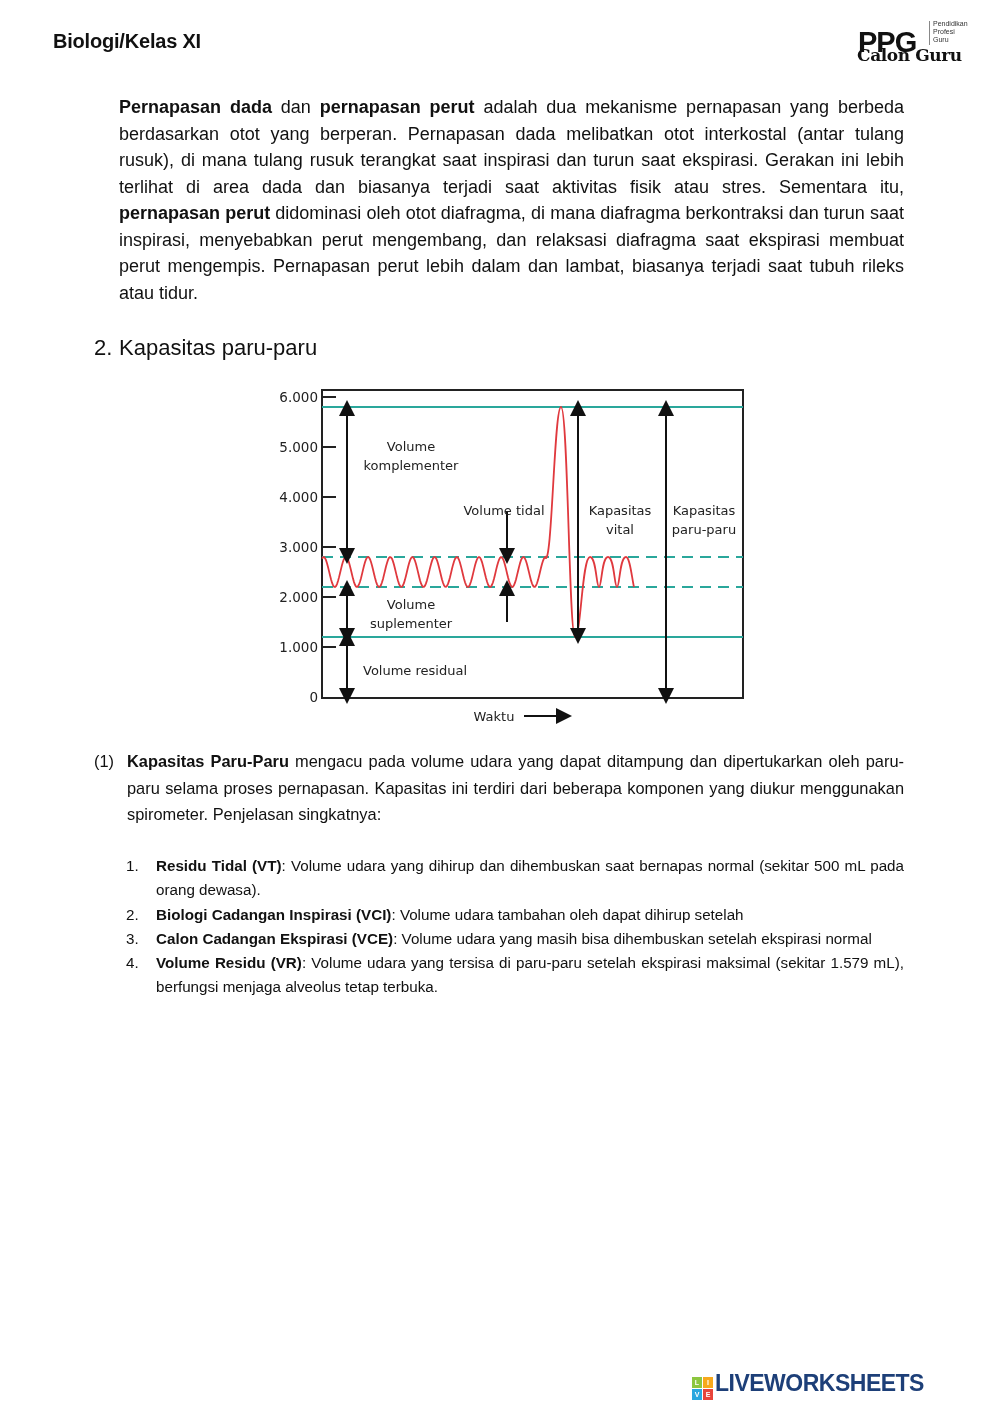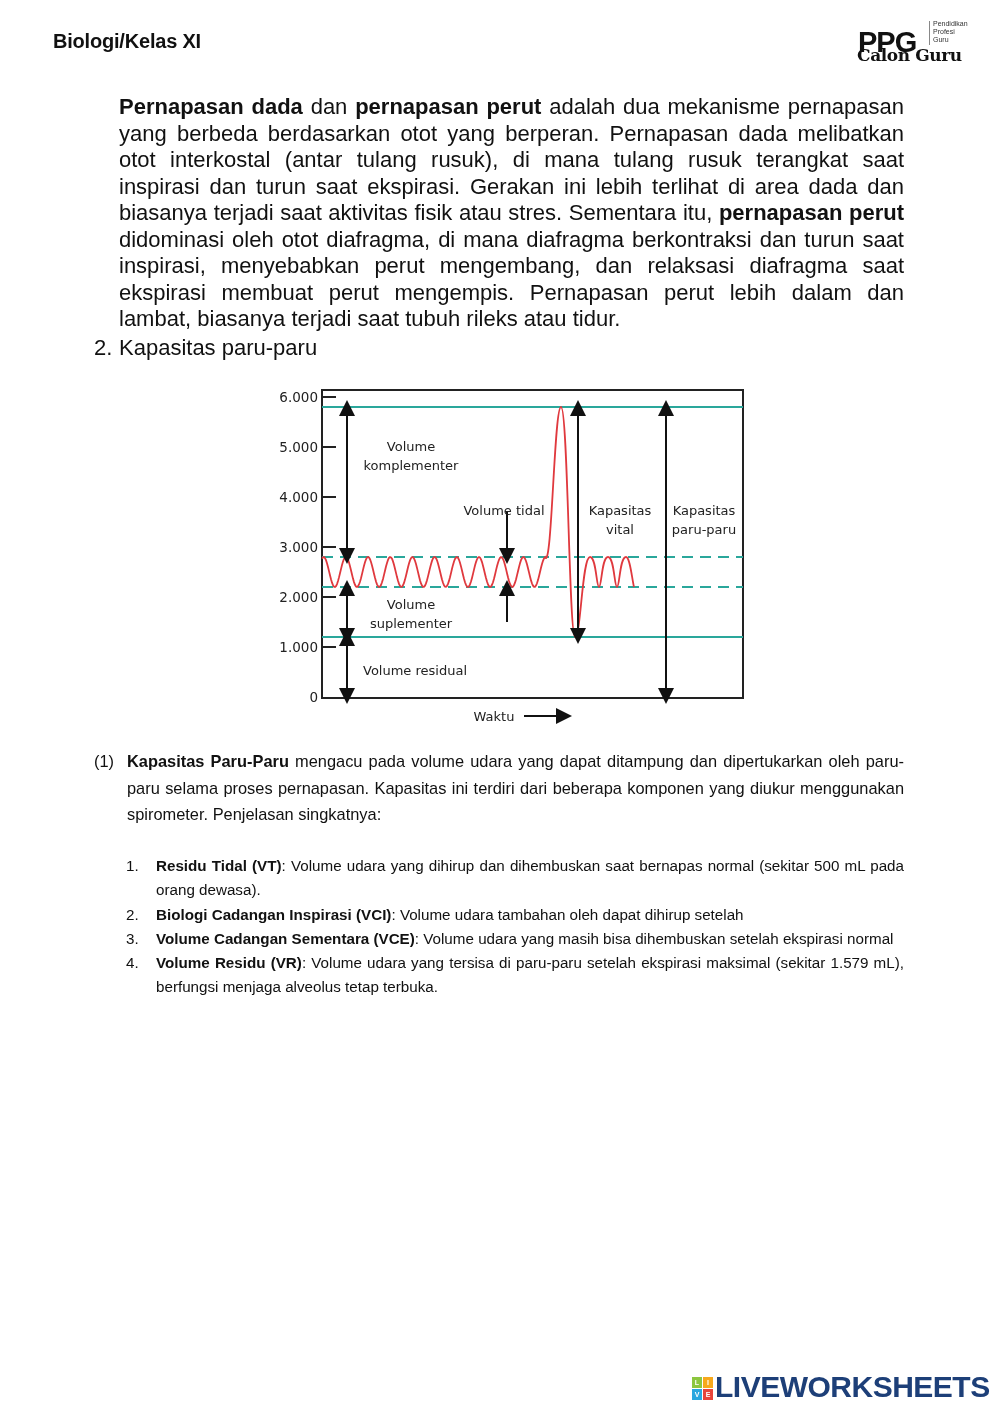--- a/index.html
+++ b/index.html
@@ -7,37 +7,37 @@
          font-family:"Liberation Sans", sans-serif; color:#111; }
   .header-title { position:absolute; left:53px; top:30px; font-size:20px; font-weight:bold;
                   letter-spacing:-0.2px; }
   .logo { position:absolute; left:858px; top:18px; width:120px; height:50px; }
   .logo .ppg { position:absolute; left:0; top:-4px; font-size:29px; font-weight:900;
                font-family:"Liberation Sans", sans-serif; letter-spacing:-1px;margin-top:12px; }
   .logo .sep { position:absolute; left:71px; top:3px; width:1px; height:24px; background:#888; }
   .logo .small { position:absolute; left:75px; top:2px; font-size:7px; line-height:8px; color:#333; }
   .logo .calon { position:absolute; left:-1px; top:27px; font-size:17px; font-weight:bold;
                  font-family:"DejaVu Serif", serif; letter-spacing:-0.4px; }
-  .para { position:absolute; left:119px; width:785px; font-size:22px; line-height:26.5px;
+  .para { position:absolute; left:119px; width:785px; font-size:18px; line-height:26.5px;
           text-align:justify; }
   .para b { font-weight:bold; }
   .item2 { position:absolute; left:94px; top:335px; font-size:22px; }
   .item2 .num { display:inline-block; width:25px; }
   .chart { position:absolute; left:260px; top:380px; width:500px; height:350px; }
   .note { position:absolute; left:94px; top:748px; width:810px; font-size:16.4px; line-height:26.5px; }
   .note .num { position:absolute; left:0; top:0; }
   .note .body { margin-left:33px; text-align:justify; }
   .list { position:absolute; left:126px; top:854px; width:778px; font-size:15.2px; line-height:24.3px; }
   .list .li { position:relative; padding-left:30px; text-align:justify; }
   .list .li .n { position:absolute; left:0; top:0; }
   .lw { position:absolute; left:692px; top:1374px; height:32px; }
   .lw .blocks { position:absolute; left:0; top:3px; width:22px; height:24px; }
   .lw .blk { position:absolute; width:10px; height:11px; font-size:7px; color:#fff; font-weight:bold;
              text-align:center; line-height:11px; }
-  .lw .word { position:absolute; left:23px; top:-4px; font-size:30px; font-weight:900; color:#1d3f78;
+  .lw .word { position:absolute; left:23px; top:-4px; font-size:23px; font-weight:900; color:#1d3f78;
               letter-spacing:-0.5px; white-space:nowrap; font-family:"Liberation Sans", sans-serif; }
 </style>
 </head>
 <body>
 
 <div class="header-title">Biologi/Kelas XI</div>
 
 <div class="logo">
   <span class="ppg">PPG</span>
   <span class="sep"></span>
@@ -112,21 +112,21 @@
 </svg>
 
 <div class="note">
   <span class="num">(1)</span>
   <div class="body"><b>Kapasitas Paru-Paru</b><span> mengacu pada volume udara yang dapat ditampung dan dipertukarkan oleh paru-paru selama proses pernapasan. Kapasitas ini terdiri dari beberapa komponen yang diukur menggunakan spirometer. Penjelasan singkatnya:</span></div>
 </div>
 
 <div class="list">
   <div class="li"><span class="n">1.</span><b>Residu Tidal (VT)</b><span>: Volume udara yang dihirup dan dihembuskan saat bernapas normal (sekitar 500 mL pada orang dewasa).</span></div>
   <div class="li"><span class="n">2.</span><b>Biologi Cadangan Inspirasi (VCI)</b><span>: Volume udara tambahan oleh dapat dihirup setelah</span></div>
-  <div class="li"><span class="n">3.</span><b>Volume Cadangan Sementara (VCE)</b><span>: Volume udara yang masih bisa dihembuskan setelah ekspirasi normal</span></div>
+  <div class="li"><span class="n">3.</span><b>Calon Cadangan Ekspirasi (VCE)</b><span>: Volume udara yang masih bisa dihembuskan setelah ekspirasi normal</span></div>
   <div class="li"><span class="n">4.</span><b>Volume Residu (VR)</b><span>: Volume udara yang tersisa di paru-paru setelah ekspirasi maksimal (sekitar 1.579 mL), berfungsi menjaga alveolus tetap terbuka.</span></div>
 </div>
 
 <div class="lw">
   <div class="blocks">
     <div class="blk" id="blk0" style="left: 0px; top: 0px; background: rgb(140, 198, 63);">L</div>
     <div class="blk" id="blk1" style="left: 11px; top: 0px; background: rgb(247, 168, 27);">I</div>
     <div class="blk" id="blk2" style="left: 0px; top: 12px; background: rgb(42, 167, 223);">V</div>
     <div class="blk" id="blk3" style="left: 11px; top: 12px; background: rgb(232, 68, 58);">E</div>
   </div>

